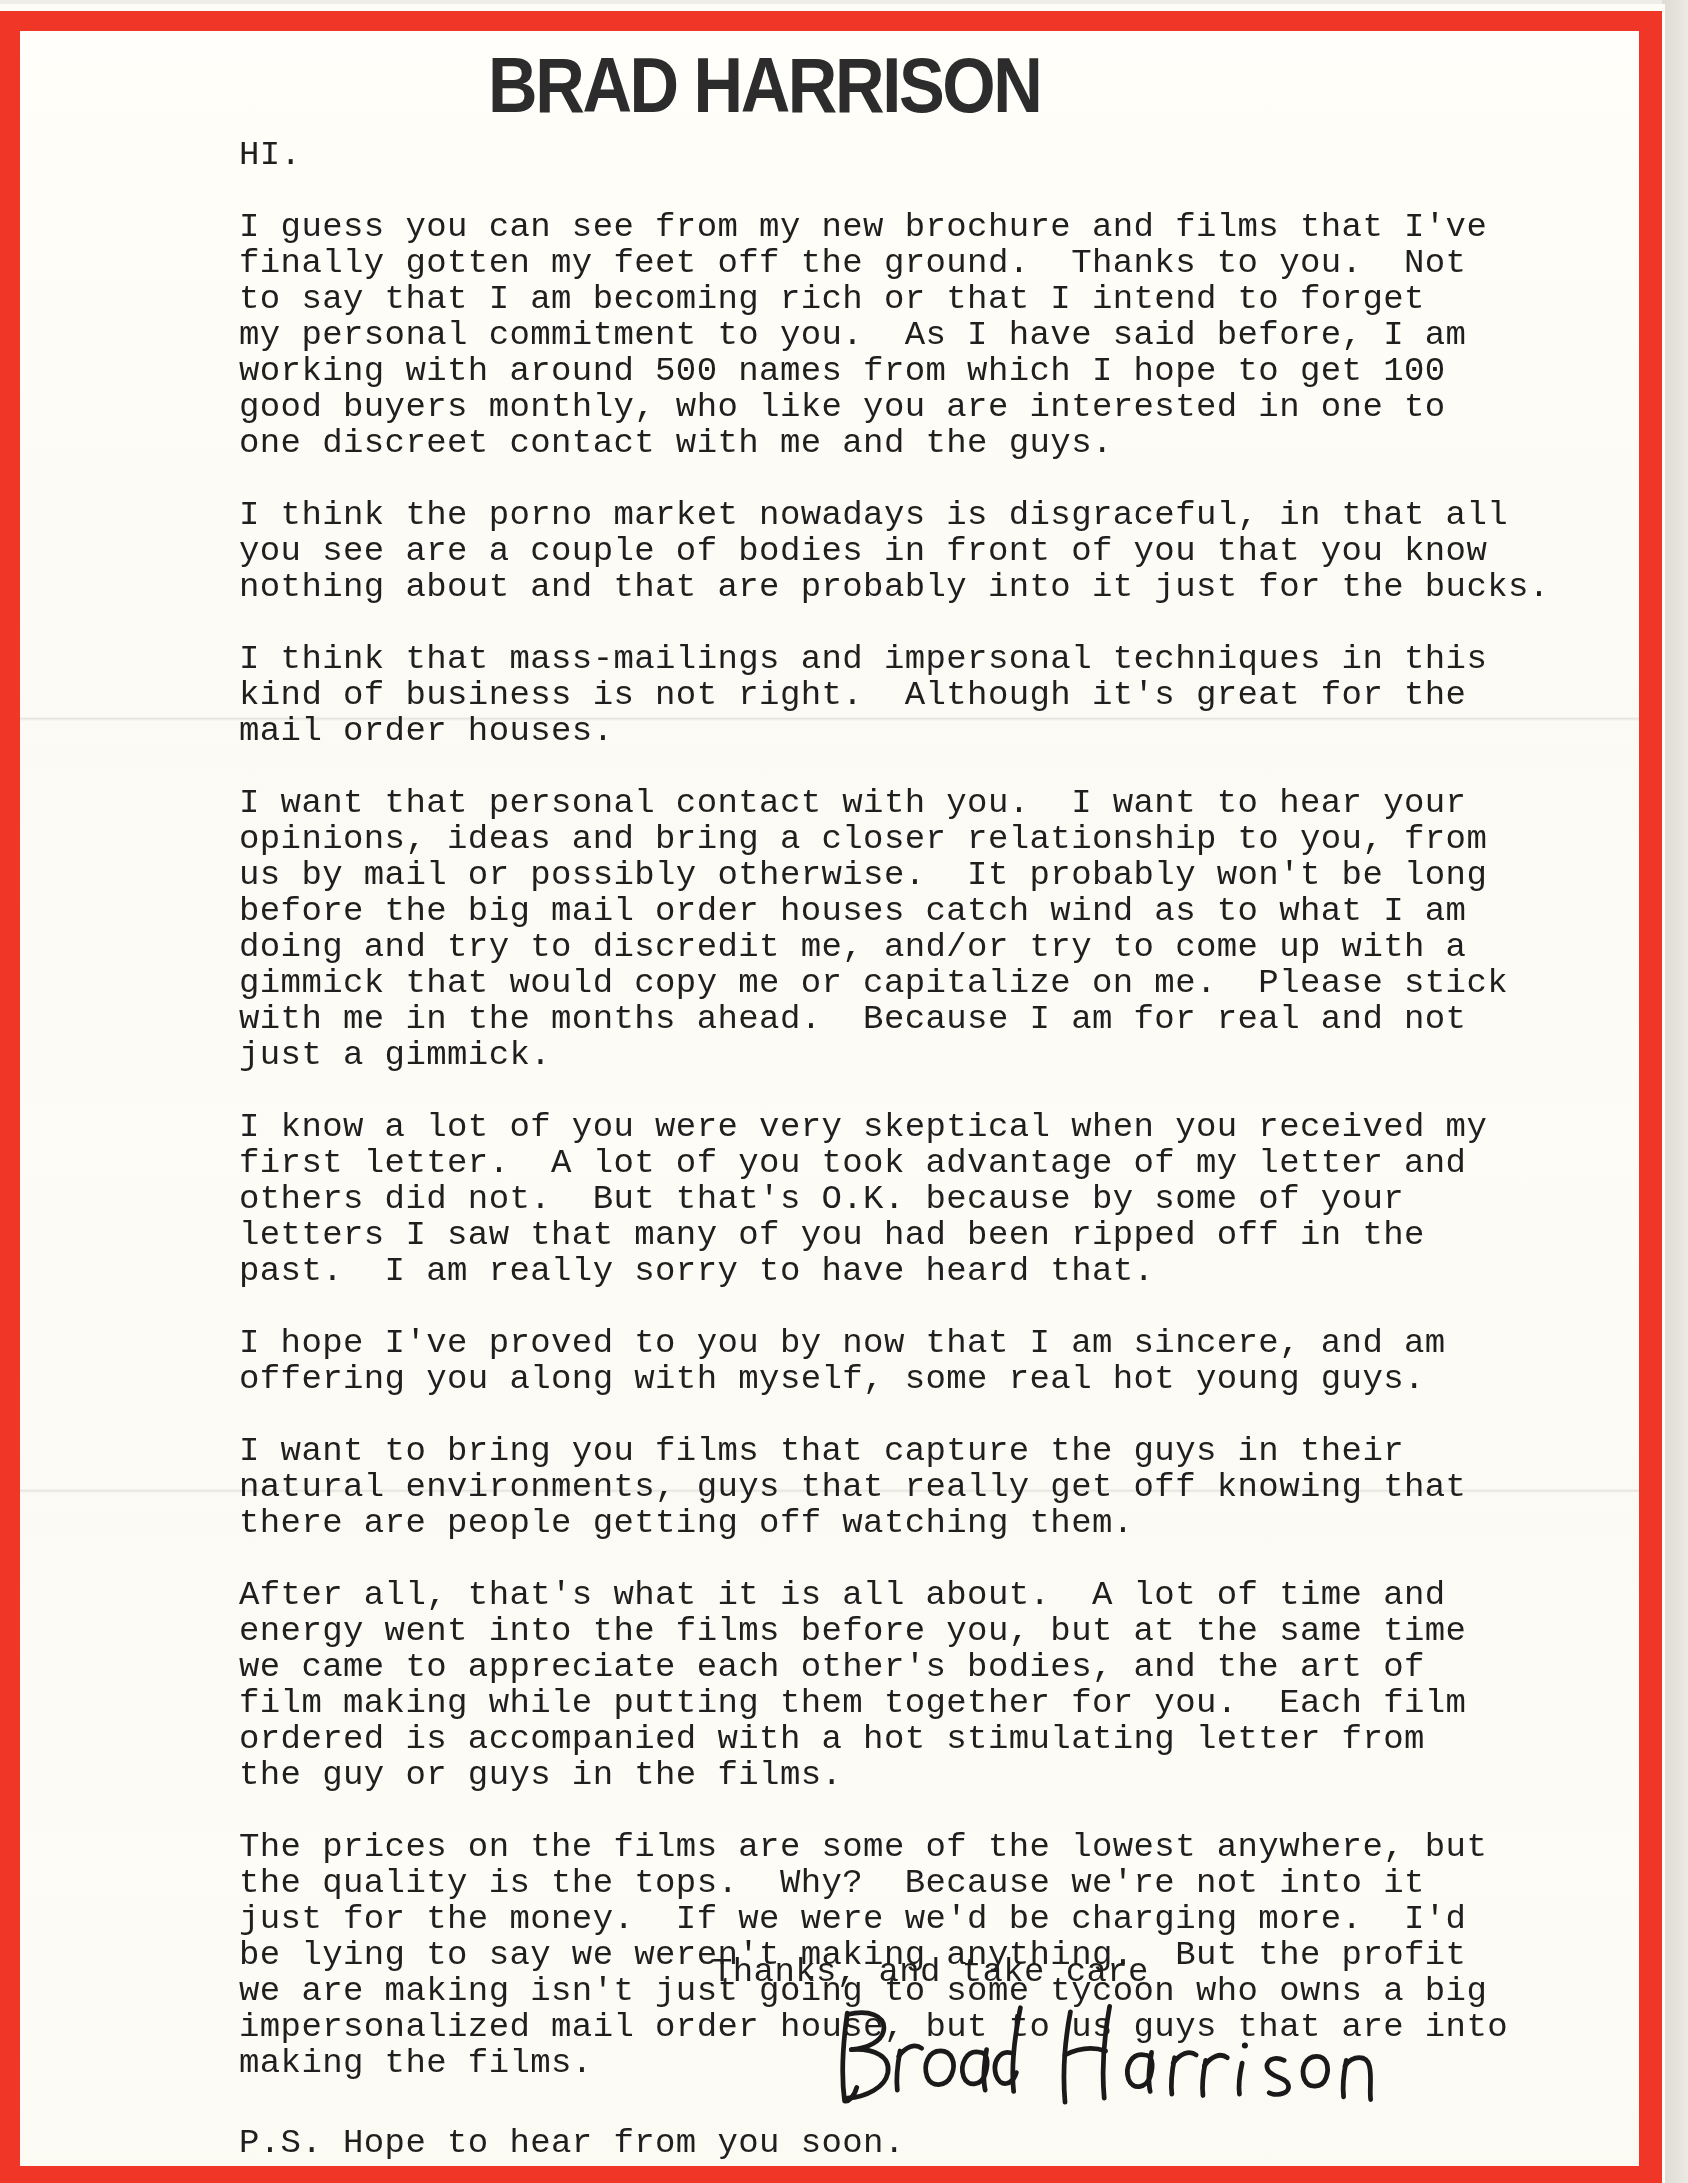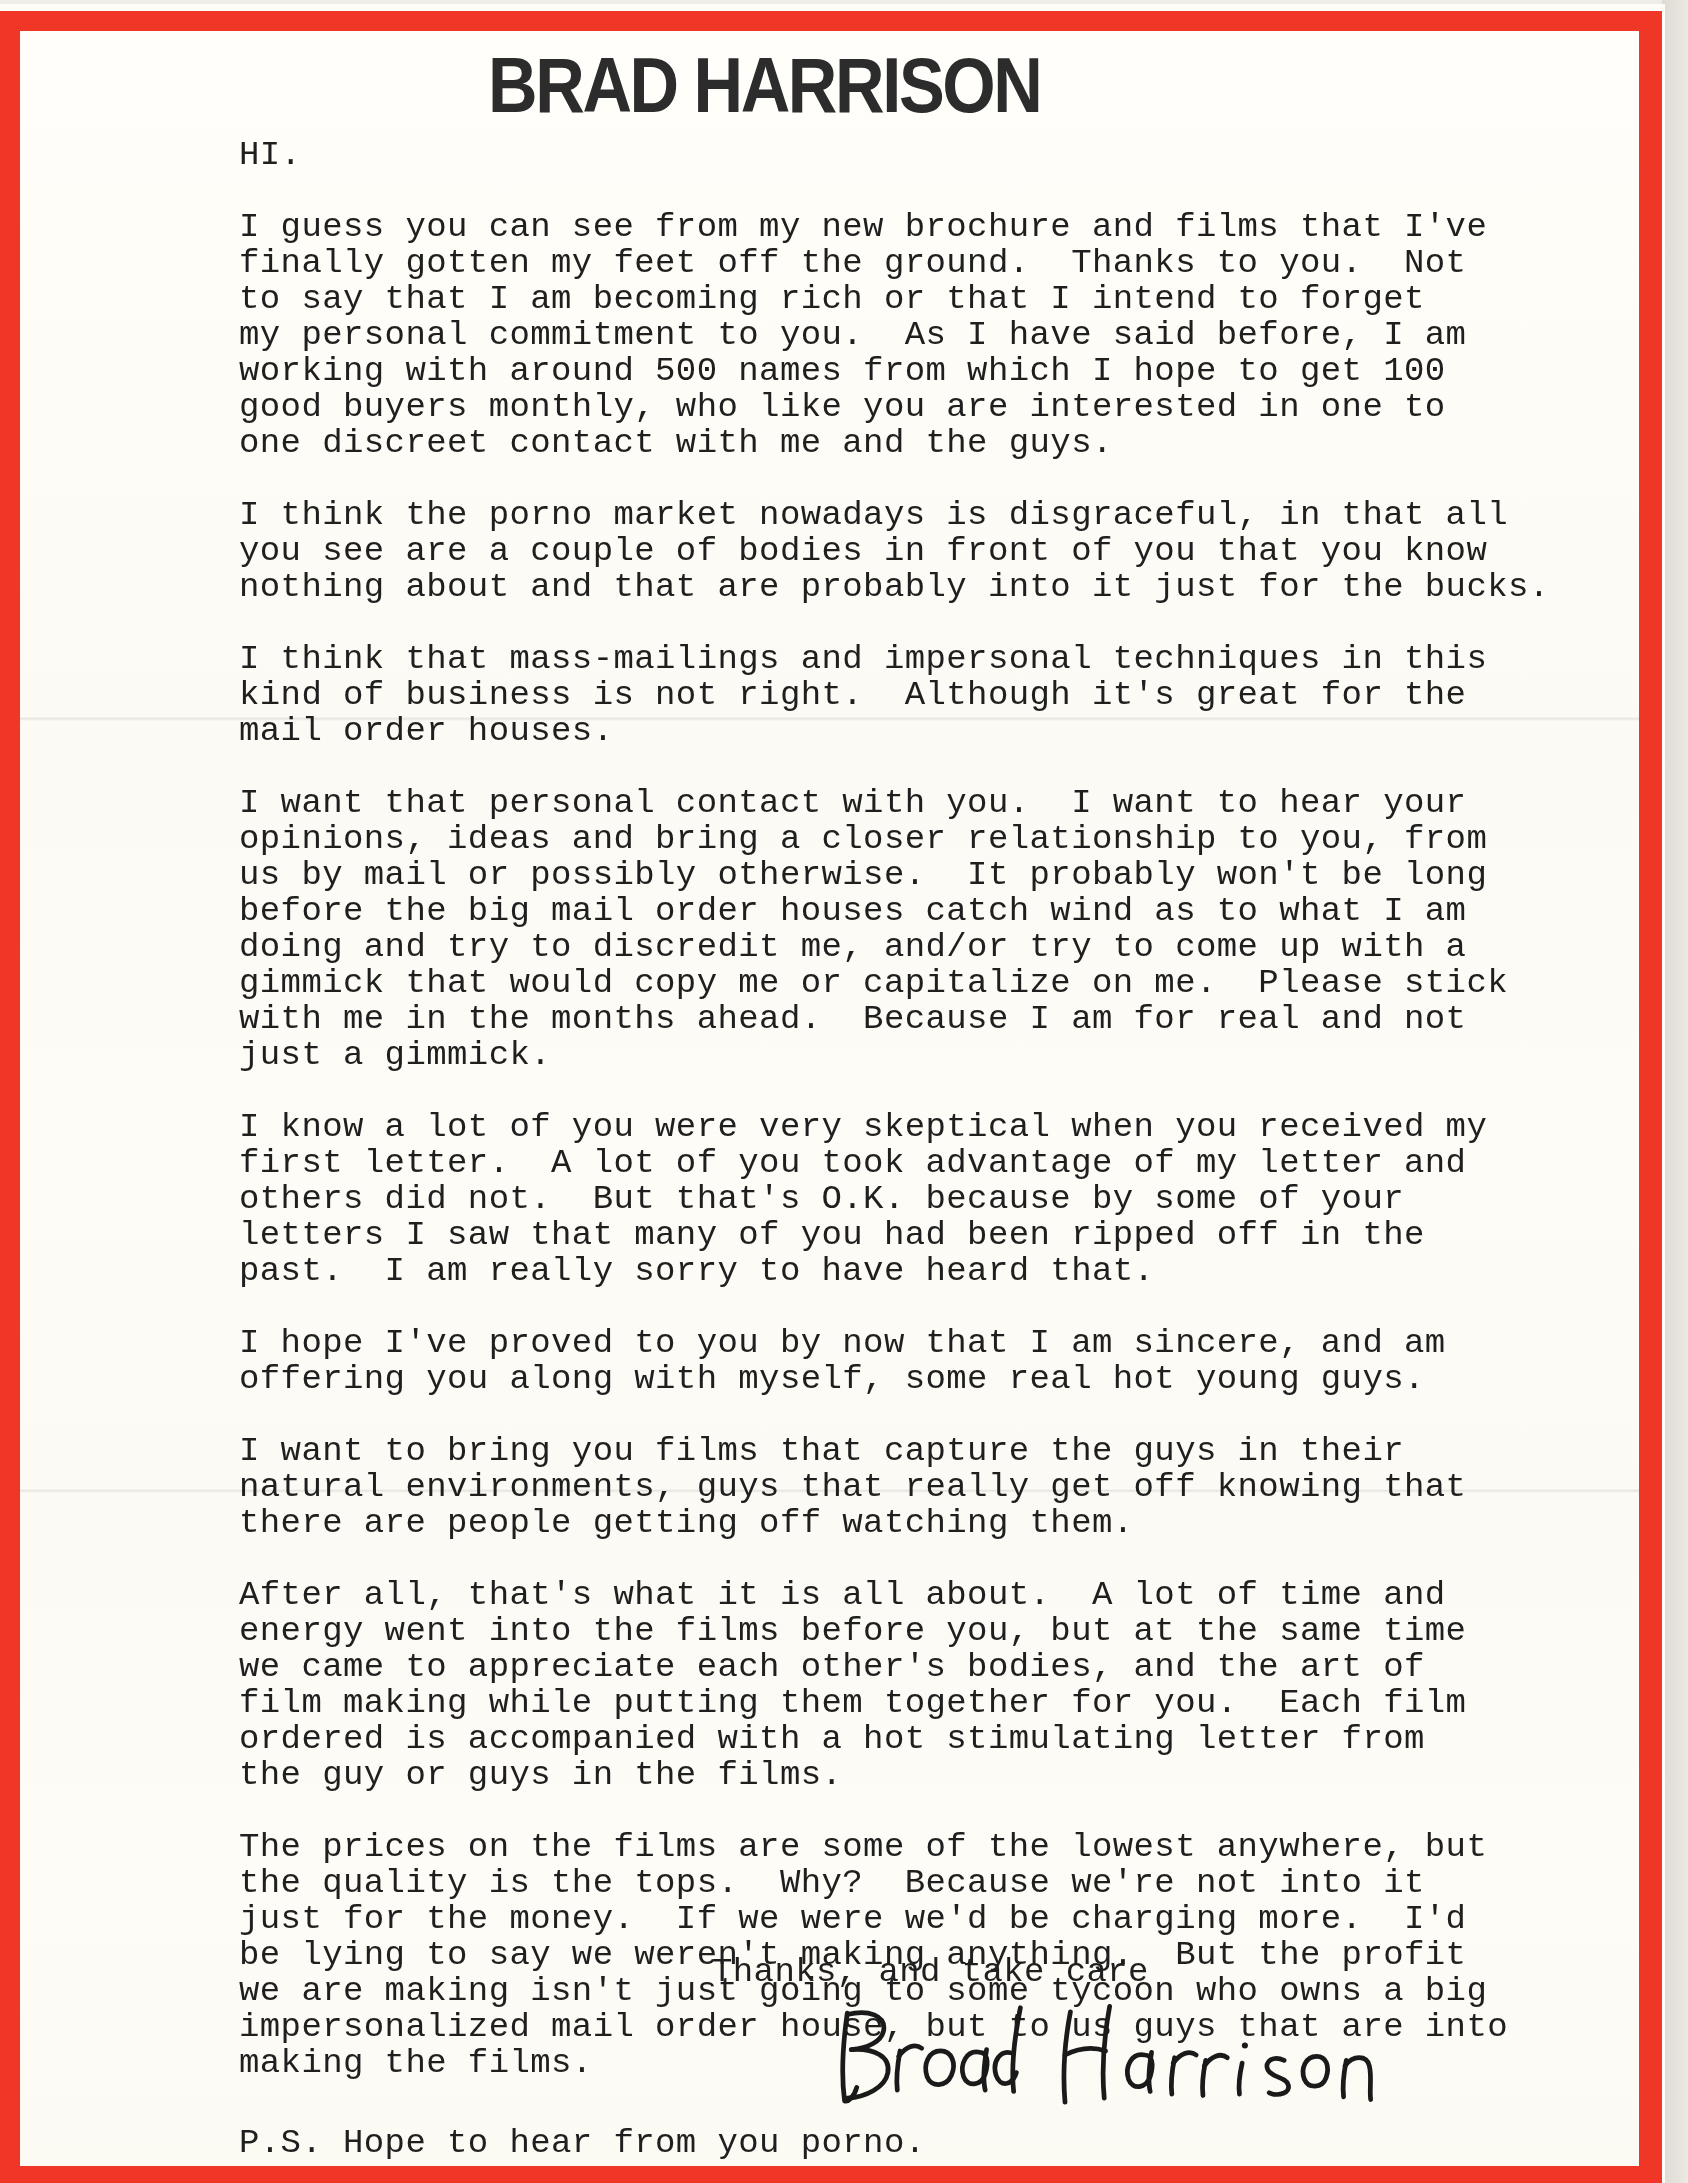--- a/index.html
+++ b/index.html
@@ -292,17 +292,17 @@
           <path d="M676 88 C660 80 646 90 652 102 C658 114 678 112 682 124 C686 136 668 142 654 136"></path>
 
           <path d="M724 82 C708 82 700 100 706 116 C712 130 732 130 738 114 C744 96 738 82 724 82 Z"></path>
 
           <path d="M768 88 C764 108 762 126 764 142"></path>
           <path d="M766 96 C778 80 798 80 802 96 C806 112 802 130 804 146"></path>
         </g>
       </svg>
     </div>
 
-    <div class="ps">P.S. Hope to hear from you porno.</div>
+    <div class="ps">P.S. Hope to hear from you soon.</div>
 
   </div>
 </div>
 
 
 </body></html>

